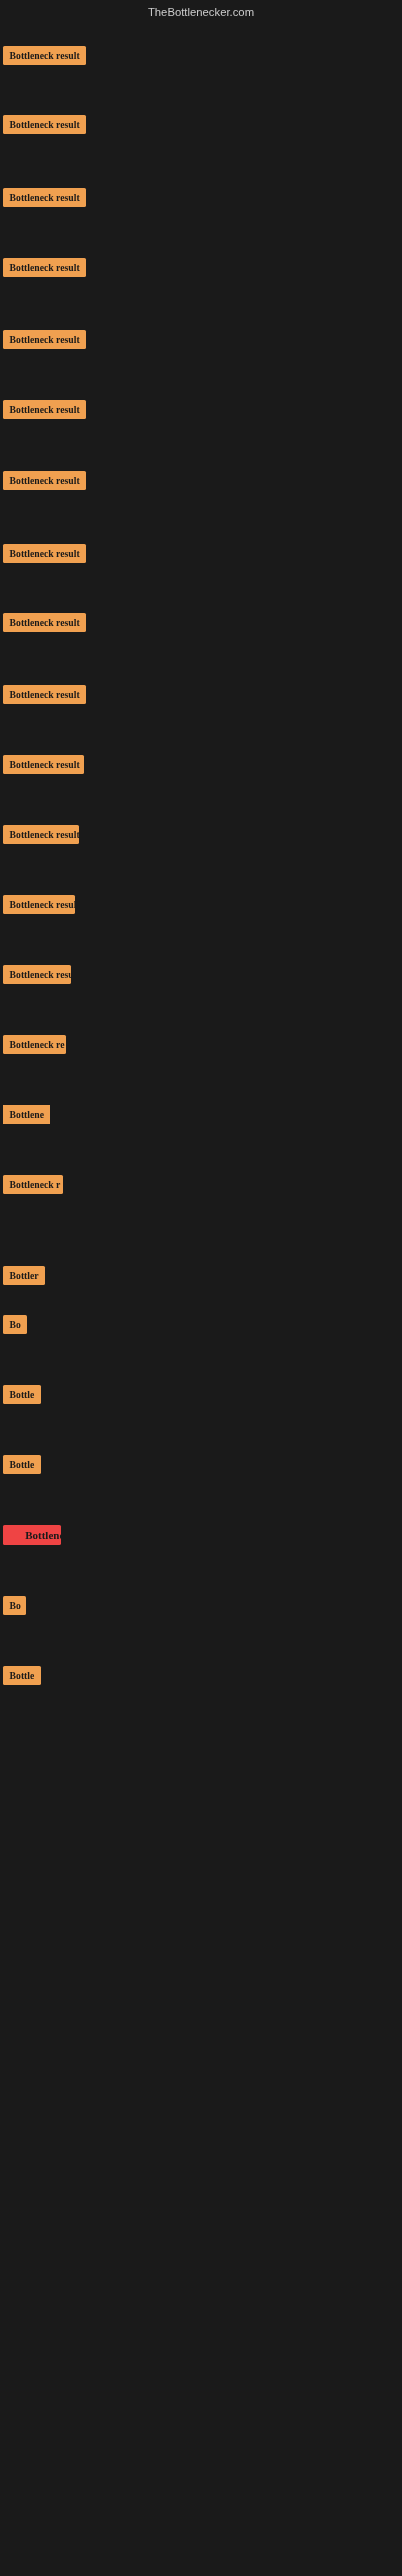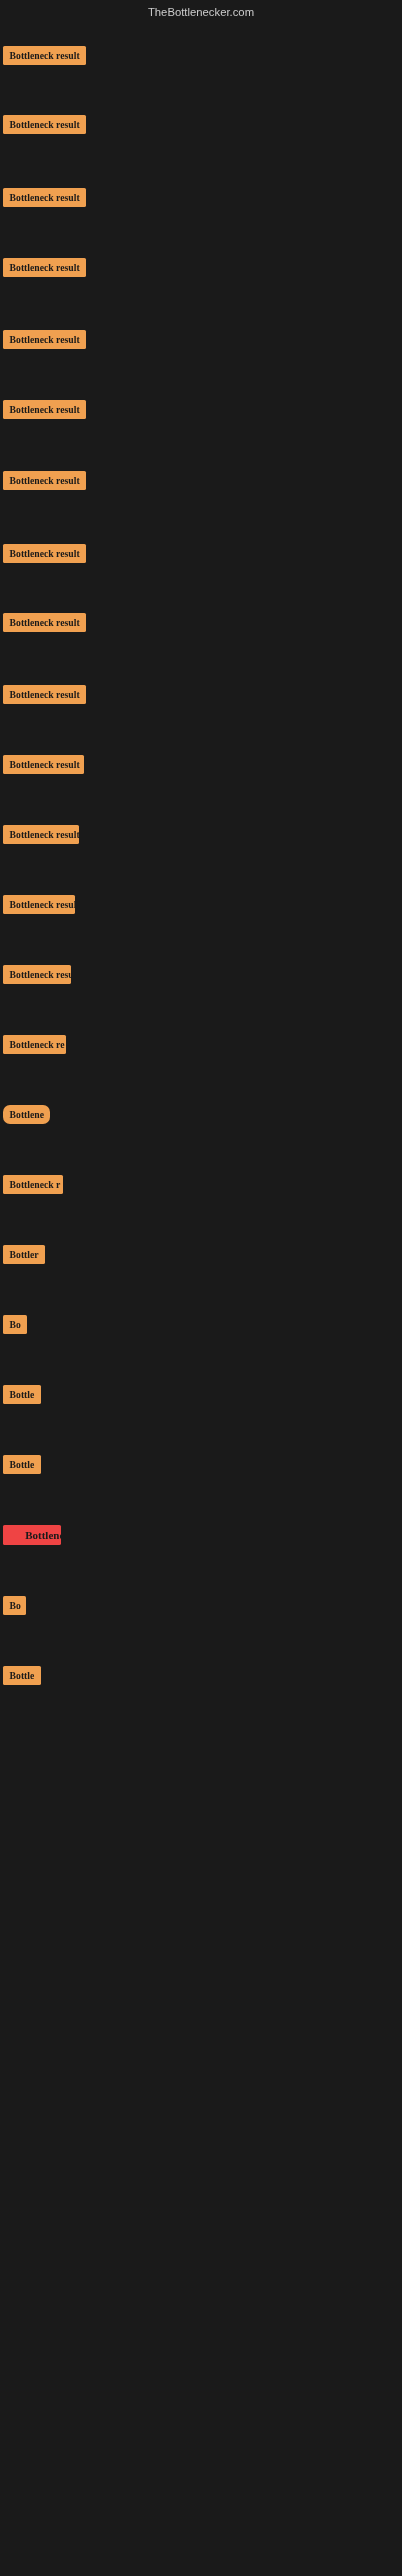--- a/index.html
+++ b/index.html
@@ -40,23 +40,23 @@
     <div style="position: absolute; top: 400px; left: 3.2px;"><span style="background-color: rgb(240, 160, 80); color: rgb(26, 26, 26); font-size: 9.7px; font-weight: bold; padding: 4px 6.4px; border-radius: 1.6px; display: inline-block; max-width: 92px; overflow: hidden; white-space: nowrap;">Bottleneck result</span></div>
     <div style="position: absolute; top: 471px; left: 3.2px;"><span style="background-color: rgb(240, 160, 80); color: rgb(26, 26, 26); font-size: 9.7px; font-weight: bold; padding: 4px 6.4px; border-radius: 1.6px; display: inline-block; max-width: 90px; overflow: hidden; white-space: nowrap;">Bottleneck result</span></div>
     <div style="position: absolute; top: 544px; left: 3.2px;"><span style="background-color: rgb(240, 160, 80); color: rgb(26, 26, 26); font-size: 9.7px; font-weight: bold; padding: 4px 6.4px; border-radius: 1.6px; display: inline-block; max-width: 89px; overflow: hidden; white-space: nowrap;">Bottleneck result</span></div>
     <div style="position: absolute; top: 613px; left: 3.2px;"><span style="background-color: rgb(240, 160, 80); color: rgb(26, 26, 26); font-size: 9.7px; font-weight: bold; padding: 4px 6.4px; border-radius: 1.6px; display: inline-block; max-width: 87px; overflow: hidden; white-space: nowrap;">Bottleneck result</span></div>
     <div style="position: absolute; top: 685px; left: 3.2px;"><span style="background-color: rgb(240, 160, 80); color: rgb(26, 26, 26); font-size: 9.7px; font-weight: bold; padding: 4px 6.4px; border-radius: 1.6px; display: inline-block; max-width: 85px; overflow: hidden; white-space: nowrap;">Bottleneck result</span></div>
     <div style="position: absolute; top: 755px; left: 3.2px;"><span style="background-color: rgb(240, 160, 80); color: rgb(26, 26, 26); font-size: 9.7px; font-weight: bold; padding: 4px 6.4px; border-radius: 1.6px; display: inline-block; max-width: 81px; overflow: hidden; white-space: nowrap;">Bottleneck result</span></div>
     <div style="position: absolute; top: 825px; left: 3.2px;"><span style="background-color: rgb(240, 160, 80); color: rgb(26, 26, 26); font-size: 9.7px; font-weight: bold; padding: 4px 6.4px; border-radius: 1.6px; display: inline-block; max-width: 76px; overflow: hidden; white-space: nowrap;">Bottleneck result</span></div>
     <div style="position: absolute; top: 895px; left: 3.2px;"><span style="background-color: rgb(240, 160, 80); color: rgb(26, 26, 26); font-size: 9.7px; font-weight: bold; padding: 4px 6.4px; border-radius: 1.6px; display: inline-block; max-width: 72px; overflow: hidden; white-space: nowrap;">Bottleneck result</span></div>
     <div style="position: absolute; top: 965px; left: 3.2px;"><span style="background-color: rgb(240, 160, 80); color: rgb(26, 26, 26); font-size: 9.7px; font-weight: bold; padding: 4px 6.4px; border-radius: 1.6px; display: inline-block; max-width: 68px; overflow: hidden; white-space: nowrap;">Bottleneck result</span></div>
     <div style="position: absolute; top: 1035px; left: 3.2px;"><span style="background-color: rgb(240, 160, 80); color: rgb(26, 26, 26); font-size: 9.7px; font-weight: bold; padding: 4px 6.4px; border-radius: 1.6px; display: inline-block; max-width: 63px; overflow: hidden; white-space: nowrap;">Bottleneck re</span></div>
-    <div style="position: absolute; top: 1105px; left: 3.2px;"><span style="background-color: rgb(240, 160, 80); color: rgb(26, 26, 26); font-size: 9.7px; font-weight: bold; padding: 4px 6.4px; border-radius: 7px; display: inline-block; max-width: 55px; overflow: hidden; white-space: nowrap;">Bottlene</span></div>
+    <div style="position: absolute; top: 1105px; left: 3.2px;"><span style="background-color: rgb(240, 160, 80); color: rgb(26, 26, 26); font-size: 9.7px; font-weight: bold; padding: 4px 6.4px; border-radius: 0; display: inline-block; max-width: 55px; overflow: hidden; white-space: nowrap;">Bottlene</span></div>
     <div style="position: absolute; top: 1175px; left: 3.2px;"><span style="background-color: rgb(240, 160, 80); color: rgb(26, 26, 26); font-size: 9.7px; font-weight: bold; padding: 4px 6.4px; border-radius: 1.6px; display: inline-block; max-width: 60px; overflow: hidden; white-space: nowrap;">Bottleneck r</span></div>
-    <div style="position: absolute; top: 1245px; left: 3.2px;"><span style="background-color: rgb(240, 160, 80); color: rgb(26, 26, 26); font-size: 9.7px; font-weight: bold; padding: 4px 6.4px; border-radius: 1.6px; display: inline-block; max-width: 47px; overflow: hidden; white-space: nowrap;">Bottler</span></div>
+    <div style="position: absolute; top: 1245px; left: 3.2px;"><span style="background-color: rgb(240, 160, 80); color: rgb(26, 26, 26); font-size: 9.7px; font-weight: bold; padding: 4px 6.4px; border-radius: 1.6px; display: inline-block; max-width: 47px; overflow: hidden; white-space: nowrap; margin-top: 21px;">Bottler</span></div>
     <div style="position: absolute; top: 1315px; left: 3.2px;"><span style="background-color: rgb(240, 160, 80); color: rgb(26, 26, 26); font-size: 9.7px; font-weight: bold; padding: 4px 6.4px; border-radius: 1.6px; display: inline-block; max-width: 24px; overflow: hidden; white-space: nowrap;">Bo</span></div>
     <div style="position: absolute; top: 1385px; left: 3.2px;"><span style="background-color: rgb(240, 160, 80); color: rgb(26, 26, 26); font-size: 9.7px; font-weight: bold; padding: 4px 6.4px; border-radius: 1.6px; display: inline-block; max-width: 50px; overflow: hidden; white-space: nowrap;">Bottle</span></div>
     <div style="position: absolute; top: 1455px; left: 3.2px;"><span style="background-color: rgb(240, 160, 80); color: rgb(26, 26, 26); font-size: 9.7px; font-weight: bold; padding: 4px 6.4px; border-radius: 1.6px; display: inline-block; max-width: 42px; overflow: hidden; white-space: nowrap;">Bottle</span></div>
     <div style="position: absolute; top: 1525px; left: 3.2px;"><span style="background-color: #ef4444; color: rgb(26, 26, 26); font-size: 11px; font-weight: bold; padding: 4px 22px; border-radius: 1.6px; display: inline-block; max-width: 58px; overflow: hidden; white-space: nowrap;">Bottlenec</span></div>
     <div style="position: absolute; top: 1596px; left: 3.2px;"><span style="background-color: rgb(240, 160, 80); color: rgb(26, 26, 26); font-size: 9.7px; font-weight: bold; padding: 4px 6.4px; border-radius: 1.6px; display: inline-block; max-width: 22.5px; overflow: hidden; white-space: nowrap;">Bo</span></div>
     <div style="position: absolute; top: 1666px; left: 3.2px;"><span style="background-color: rgb(240, 160, 80); color: rgb(26, 26, 26); font-size: 9.7px; font-weight: bold; padding: 4px 6.4px; border-radius: 1.6px; display: inline-block; max-width: 40px; overflow: hidden; white-space: nowrap;">Bottle</span></div>
   </div>
 
 
 </body></html>

